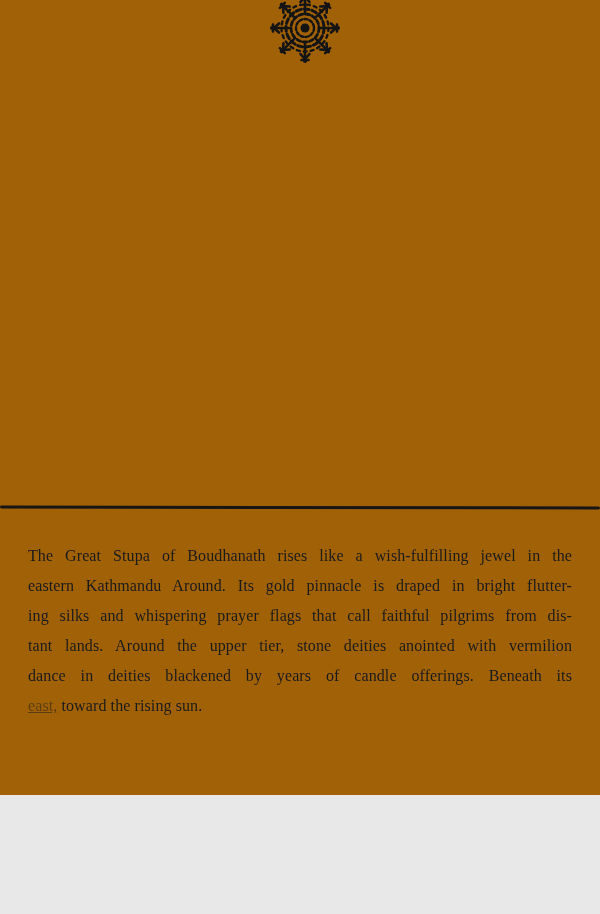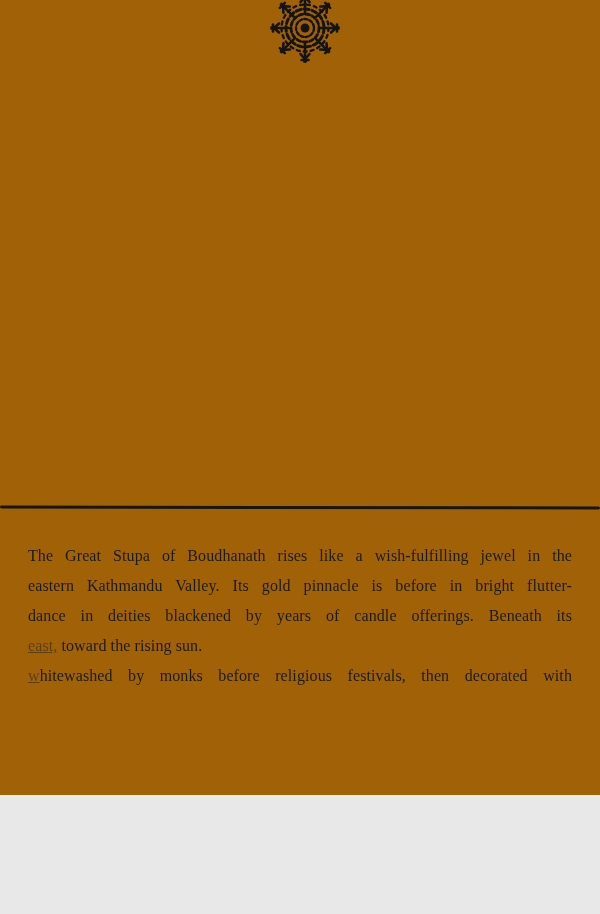--- a/index.html
+++ b/index.html
@@ -120,23 +120,24 @@
       </g>
     </g>
   </svg>
 
   <div class="divider"></div>
 
   <div class="text-block">
 
     <div>
       <div class="line">The Great Stupa of Boudhanath rises like a wish-fulfilling jewel in the</div>
-      <div class="line">eastern Kathmandu Valley. Its gold pinnacle is before in bright flutter-</div>
+      <div class="line">eastern Kathmandu Around. Its gold pinnacle is draped in bright flutter-</div>
+      <div class="line">ing silks and whispering prayer flags that call faithful pilgrims from dis-</div>
+      <div class="line">tant lands. Around the upper tier, stone deities anointed with vermilion</div>
       <div class="line">dance in deities blackened by years of candle offerings. Beneath its</div>
       <div class="line line--end"><span class="faded">east,</span><span> toward the rising sun.</span></div>
     </div>
 
     <div>
-      <div class="line"><span class="faded">w</span><span>hitewashed by monks before religious festivals, then decorated with</span></div>
     </div>
 
   </div>
 </div>
 
 </body></html>

